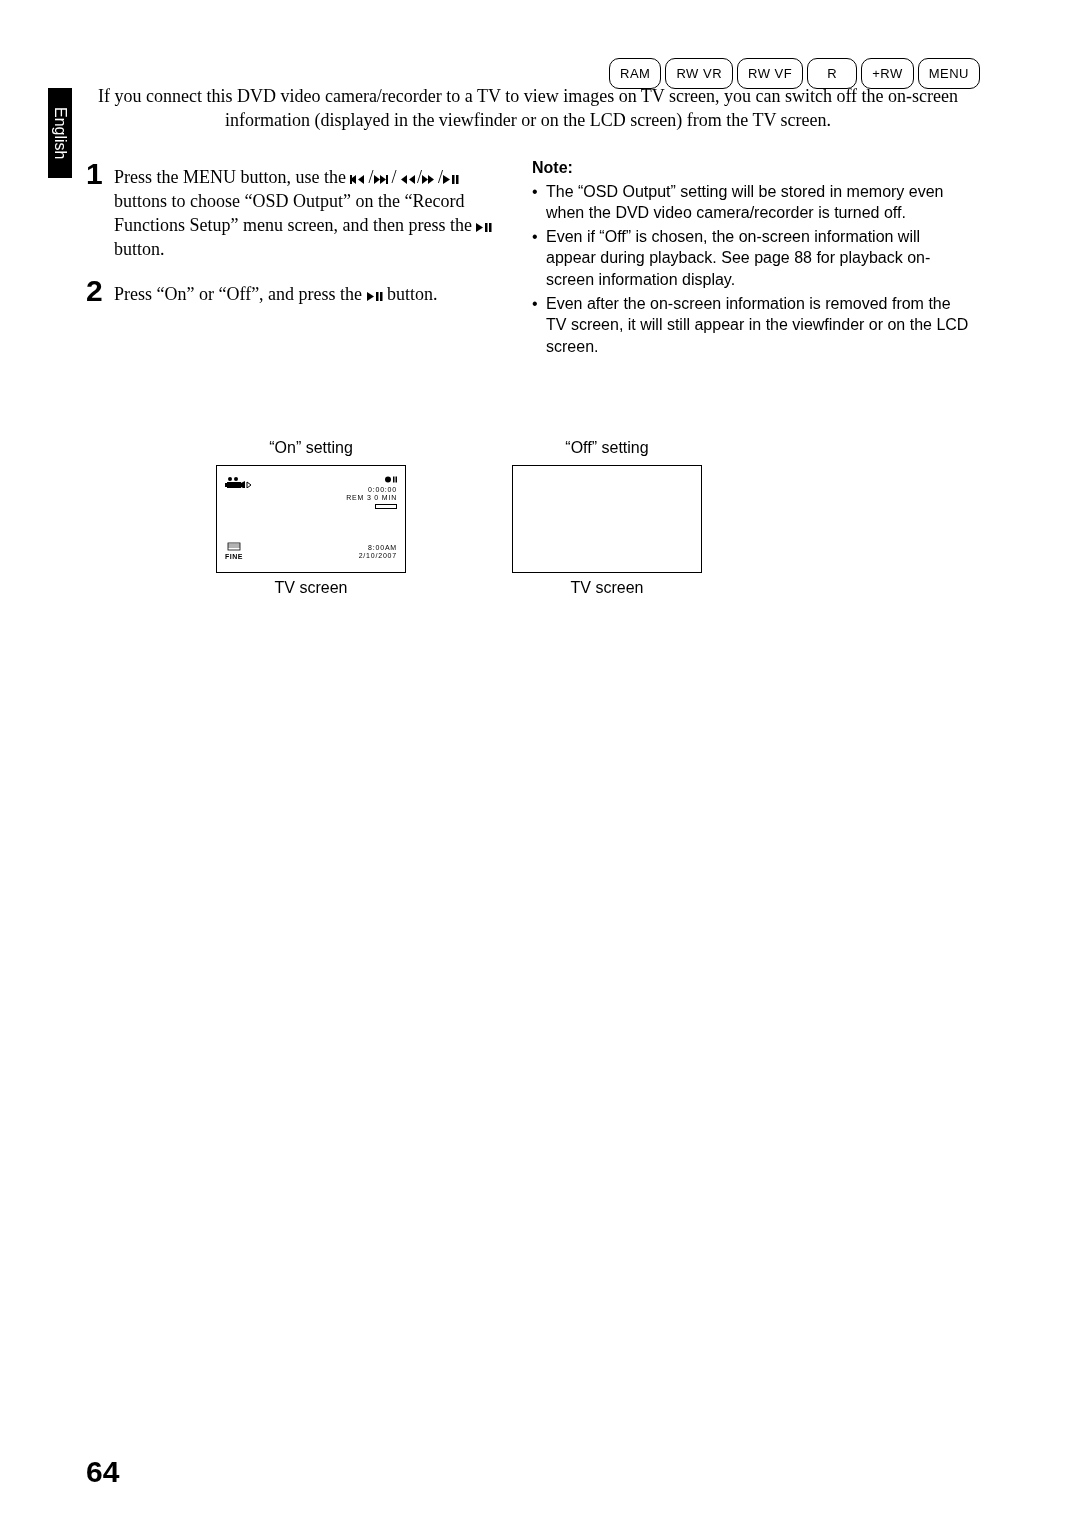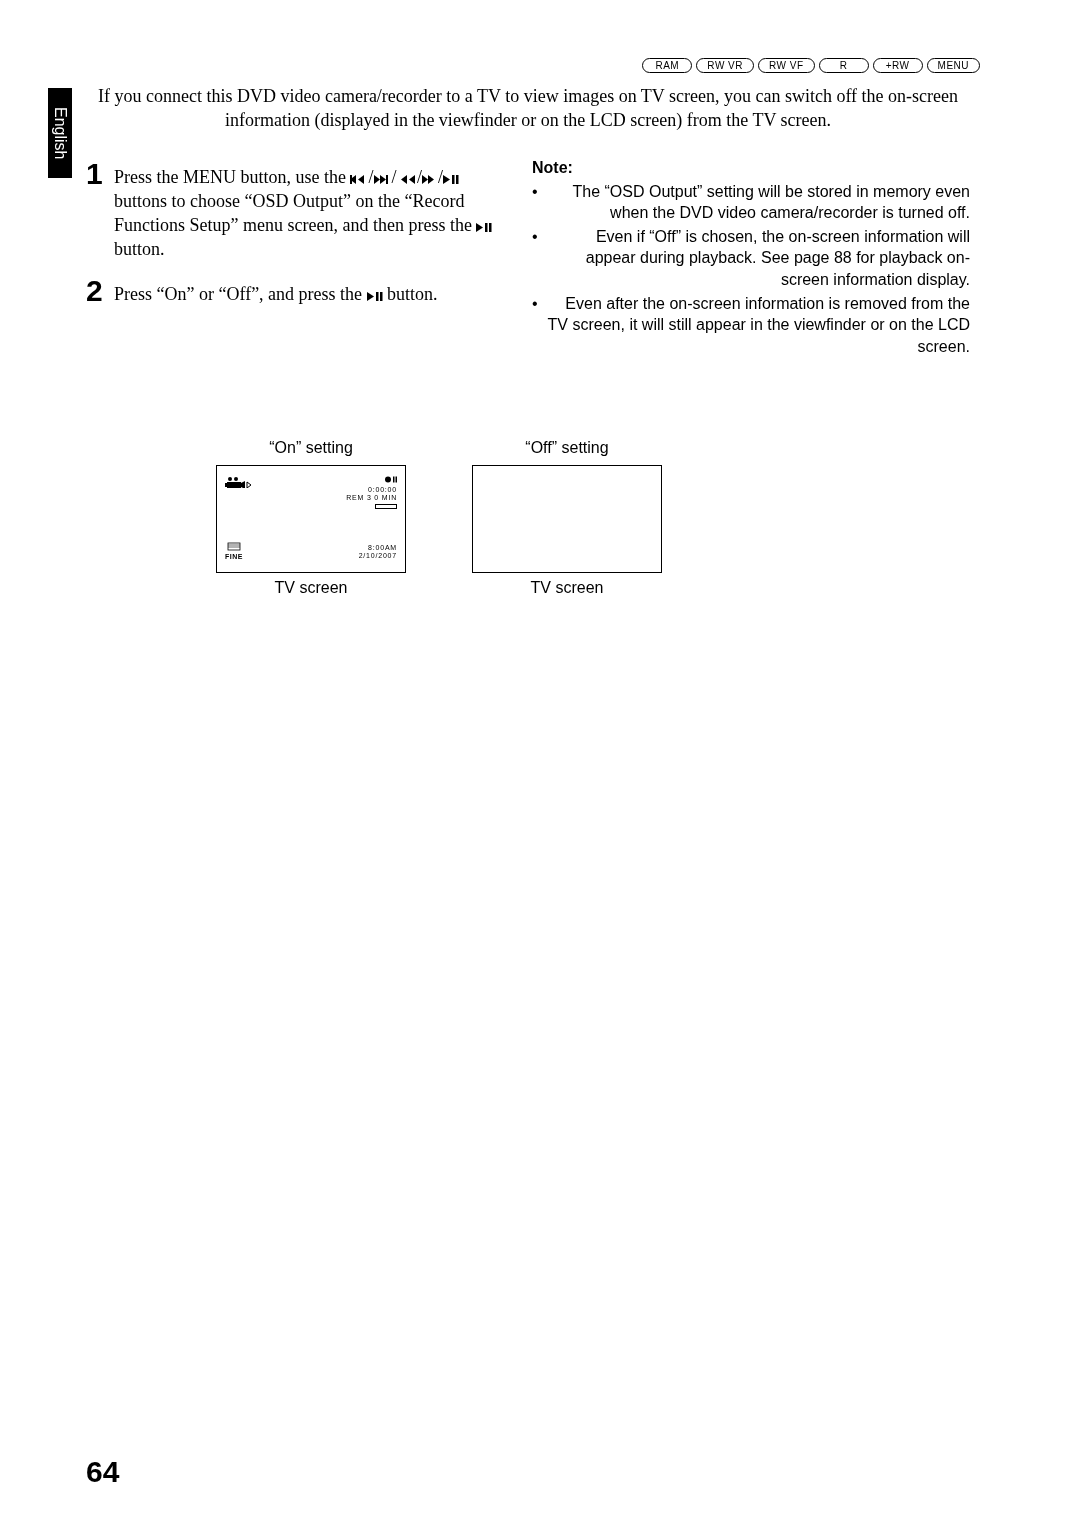--- a/index.html
+++ b/index.html
@@ -32,23 +32,23 @@
     position: absolute;
     top: 58px;
     right: 100px;
     display: flex;
     gap: 4px;
   }
   .badge {
     border: 1.5px solid #000;
     border-radius: 10px;
     font-family: Arial, sans-serif;
-    font-size: 10px;
+    font-size: 13px;
     font-weight: normal;
-    padding: 1px 10px;
+    padding: 7px 10px;
     min-width: 50px;
     text-align: center;
     letter-spacing: 0.5px;
   }
   .content {
     position: absolute;
     left: 86px;
     top: 84px;
     width: 884px;
   }
@@ -97,30 +97,29 @@
   .note-list {
     font-family: Arial, sans-serif;
     font-size: 16px;
     line-height: 1.35;
     list-style: none;
   }
   .note-list li {
     position: relative;
     padding-left: 14px;
     margin-bottom: 2px;
-    text-align: right;
   }
   .note-list li::before {
     content: "•";
     position: absolute;
     left: 0;
   }
   .examples {
     display: flex;
-    gap: 66px;
+    gap: 106px;
     margin-top: 80px;
     justify-content: flex-start;
     padding-left: 130px;
   }
   .example {
     text-align: center;
     font-family: Arial, sans-serif;
     font-size: 16px;
   }
   .tv-box {

